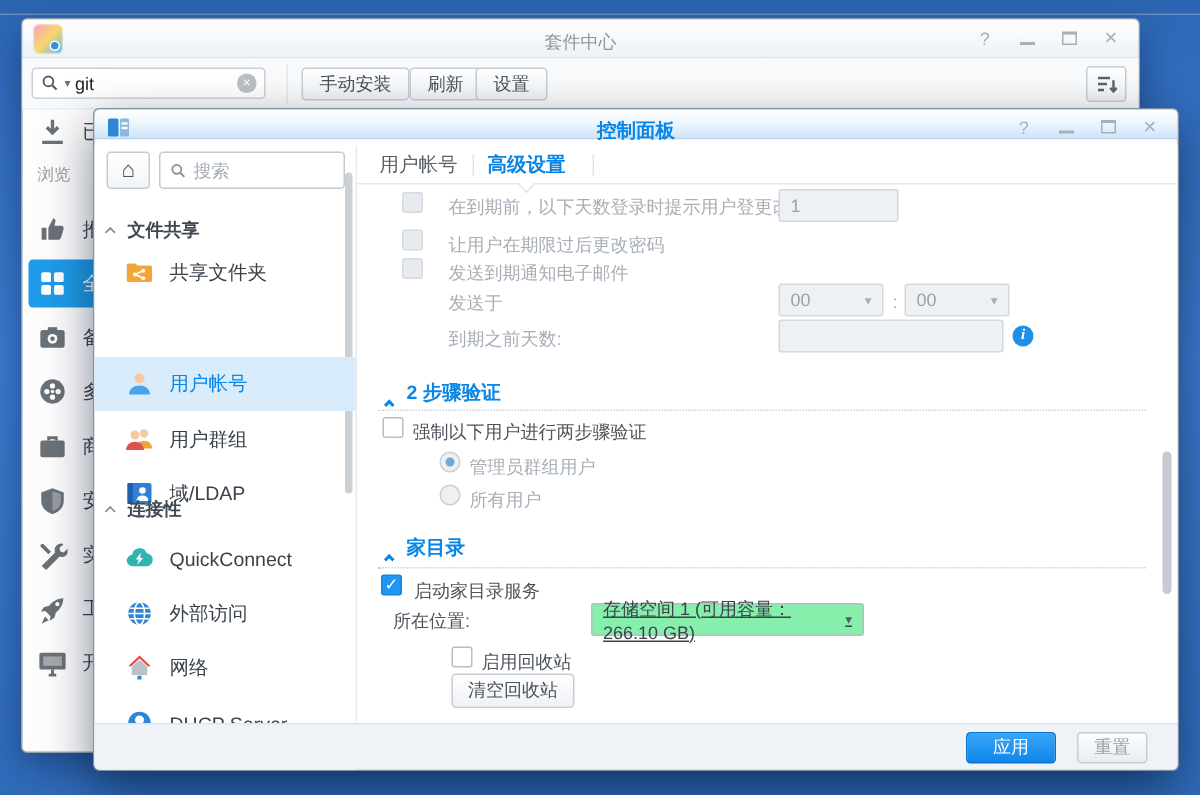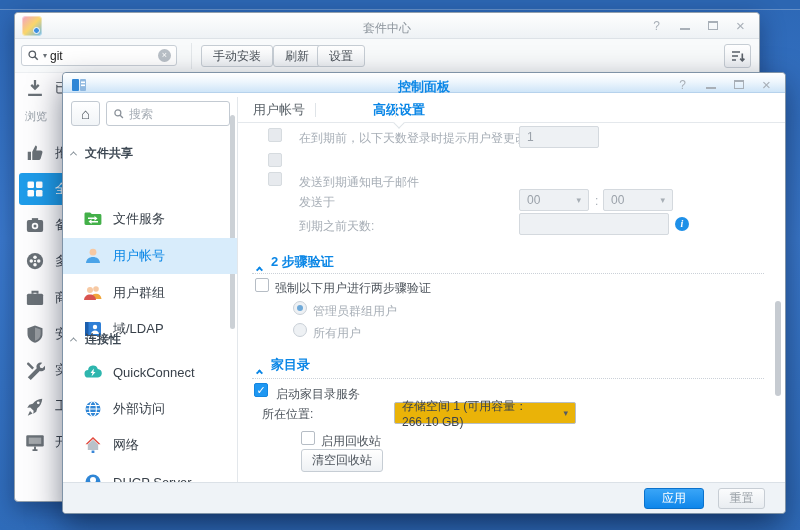--- a/index.html
+++ b/index.html
@@ -72,40 +72,40 @@
   .cp-sec .chev { border-width:1.5px; color:#7c8790; width:5px; height:5px; }
   .cp-item { position:absolute; left:0; width:174px; height:36px; display:flex; align-items:center; gap:10px;
     padding-left:20px; font-size:13px; color:#39414a; cursor:pointer; }
   .cp-item.selected { background:#d8ecfb; color:#0a86e6; }
   .cpic { width:20px; height:20px; flex:0 0 20px; }
   .side-scroll { position:absolute; right:2px; top:18px; width:5px; height:214px; background:#ccd1d6; border-radius:3px; }
 
   .cp-main { position:absolute; left:175px; top:24px; right:0; bottom:31px; overflow:hidden; background:#fff; }
   .cp-tabs { position:absolute; left:0; right:0; top:0; height:26px; border-bottom:1px solid #e4e8ec; }
   .tab { position:absolute; top:0; height:26px; line-height:26px; font-size:13px; color:#5a6269; padding:0 4px; cursor:pointer; }
-  .tab.active { color:#0a86e6; font-weight:bold;margin-left:48px; }
+  .tab.active { color:#0a86e6; font-weight:bold; }
   .tab.active .notch { position:absolute; left:50%; bottom:-4px; width:8px; height:8px; margin-left:-4px; background:#fff;
     border-right:1px solid #dfe4e8; border-bottom:1px solid #dfe4e8; transform:rotate(45deg); }
   .tab-sep { position:absolute; top:6px; width:1px; height:14px; background:#dfe4e8; }
 
   .dlbl { position:absolute; font-size:12px; color:#a7aeb6; white-space:nowrap; }
   .elbl { position:absolute; font-size:12px; color:#4c535b; white-space:nowrap; }
   .cb { position:absolute; width:14px; height:14px; border-radius:2px; cursor:pointer; }
   .cb.dis { background:#e7eaee; border:1px solid #d6dbdf; cursor:default; }
   .cb.en { background:#fff; border:1px solid #b6bdc5; }
   .cb.checked { background:#1e97f2; border:1px solid #1486e0; color:#fff; font-size:11px; line-height:12px;
     text-align:center; font-weight:bold; }
   .radio { position:absolute; width:14px; height:14px; border-radius:50%; background:#eef1f4; border:1px solid #c9d0d7; cursor:default; }
   .radio.sel::after { content:""; position:absolute; left:3px; top:3px; width:6px; height:6px; border-radius:50%; background:#6fa9d8; }
   .ipt { position:absolute; height:22px; border:1px solid #d4d9de; background:#eef1f4; border-radius:2px;
     font-size:12px; color:#9ba2aa; padding:0 7px; display:flex; align-items:center; }
   .dd { position:absolute; height:22px; border:1px solid #d4d9de; background:#eef1f4; border-radius:2px; font-size:12px;
     color:#9ba2aa; display:flex; align-items:center; justify-content:space-between; padding:0 7px; cursor:default; }
   .dd .arr { font-size:9px; color:#a7aeb5; }
-  .dd.en { background:#eab308; border-color:#b7bec6; color:#3c434b; cursor:pointer; }
+  .dd.en { background:#86efac; border-color:#b7bec6; color:#3c434b; cursor:pointer;text-decoration:underline; }
   .dd.en .arr { color:#555c63; }
   .sec-title { position:absolute; display:flex; align-items:flex-end; gap:9px; font-size:13px; color:#0a86e6; cursor:pointer; }
   .sec-title .chev { width:5px; height:5px; border-width:2px; }
   .sec-title b { font-weight:bold; }
   .dot { position:absolute; border-top:1px dotted #cbd1d8; }
   .info-ic { position:absolute; width:14px; height:14px; border-radius:50%; background:#1e90e8; color:#fff;
     font-size:10px; font-style:italic; font-weight:bold; text-align:center; line-height:14px; font-family:"Liberation Serif",serif; }
   .sm-btn { position:absolute; height:23px; background:linear-gradient(#ffffff,#eef1f4); border:1px solid #c6cdd4;
     border-radius:3px; font-size:12px; color:#4c535b; display:flex; align-items:center; padding:0 10px; cursor:pointer; }
   .main-scroll { position:absolute; right:4px; top:204px; width:6px; height:95px; background:#c6cbd1; border-radius:3px; }
@@ -286,26 +286,33 @@
         </svg>
       <input placeholder="搜索" style="">
     </div>
     <div class="side-scroll"></div>
 
     <div class="cp-sec" style="top:48px">
       <span class="chev"></span>
       <span>文件共享</span>
     </div>
 
-    <div class="cp-item" style="top:104px">
-      <svg class="cpic" viewBox="0 0 20 20">
-          <path fill="#43b049" d="M1.5 5c0-.8.6-1.4 1.4-1.4h4.2L8.8 5h8.2c.8 0 1.4.6 1.4 1.4v8.2c0 .8-.6 1.4-1.4 1.4H2.9c-.8 0-1.4-.6-1.4-1.4z"></path>
-          <path fill="#fff" d="M5 8.6h6.5V7l3 2.4-3 2.4V10H5zM15 13.4H8.5V15l-3-2.4 3-2.4V12H15z"></path>
-        </svg>
-      <span>文件服务</span>
+    <div class="cp-item" style="top:67px">
+      <svg class="cpic" viewBox="0 0 20 20">
+          <path fill="#f2a63a" d="M1.5 5c0-.8.6-1.4 1.4-1.4h4.2L8.8 5h8.2c.8 0 1.4.6 1.4 1.4v8.2c0 .8-.6 1.4-1.4 1.4H2.9c-.8 0-1.4-.6-1.4-1.4z"></path>
+          <g stroke="#fff" stroke-width="1">
+            <path d="M7 11l5.5-2.5M7 11l5.5 2.5"></path>
+          </g>
+          <g fill="#fff">
+            <circle cx="7" cy="11" r="1.3"></circle>
+            <circle cx="12.5" cy="8.5" r="1.3"></circle>
+            <circle cx="12.5" cy="13.5" r="1.3"></circle>
+          </g>
+        </svg>
+      <span>共享文件夹</span>
     </div>
     <div class="cp-item selected" style="top:121px;margin-top:20px">
       <svg class="cpic" viewBox="0 0 20 20">
           <circle cx="10" cy="6.2" r="3.4" fill="#f7c9a3"></circle>
           <path fill="#4aa3e8" d="M3 17c.3-4 3.2-6 7-6s6.7 2 7 6z"></path>
         </svg>
       <span>用户帐号</span>
     </div>
     <div class="cp-item" style="top:178px">
       <svg class="cpic" viewBox="0 0 20 20">
@@ -378,20 +385,21 @@
       <div class="tab-sep" style="left:157px"></div>
     </div>
 
     <div class="cb dis" style="left:30px;top:31px"></div>
     <div class="dlbl" style="left:61px;top:33px">在到期前，以下天数登录时提示用户登更改密码</div>
     <div class="ipt" style="left:281px;top:29px;width:80px">
         <span>1</span>
       </div>
 
     <div class="cb dis" style="left:30px;top:56px"></div>
+    <div class="dlbl" style="left:61px;top:58px">让用户在期限过后更改密码</div>
 
     <div class="cb dis" style="left:30px;top:75px"></div>
     <div class="dlbl" style="left:61px;top:77px">发送到期通知电子邮件</div>
 
     <div class="dlbl" style="left:61px;top:97px">发送于</div>
     <div class="dd" style="left:281px;top:92px;width:70px">
       <span>00</span>
       <span class="arr">▾</span>
     </div>
     <div class="dlbl" style="left:357px;top:97px">:</div>

